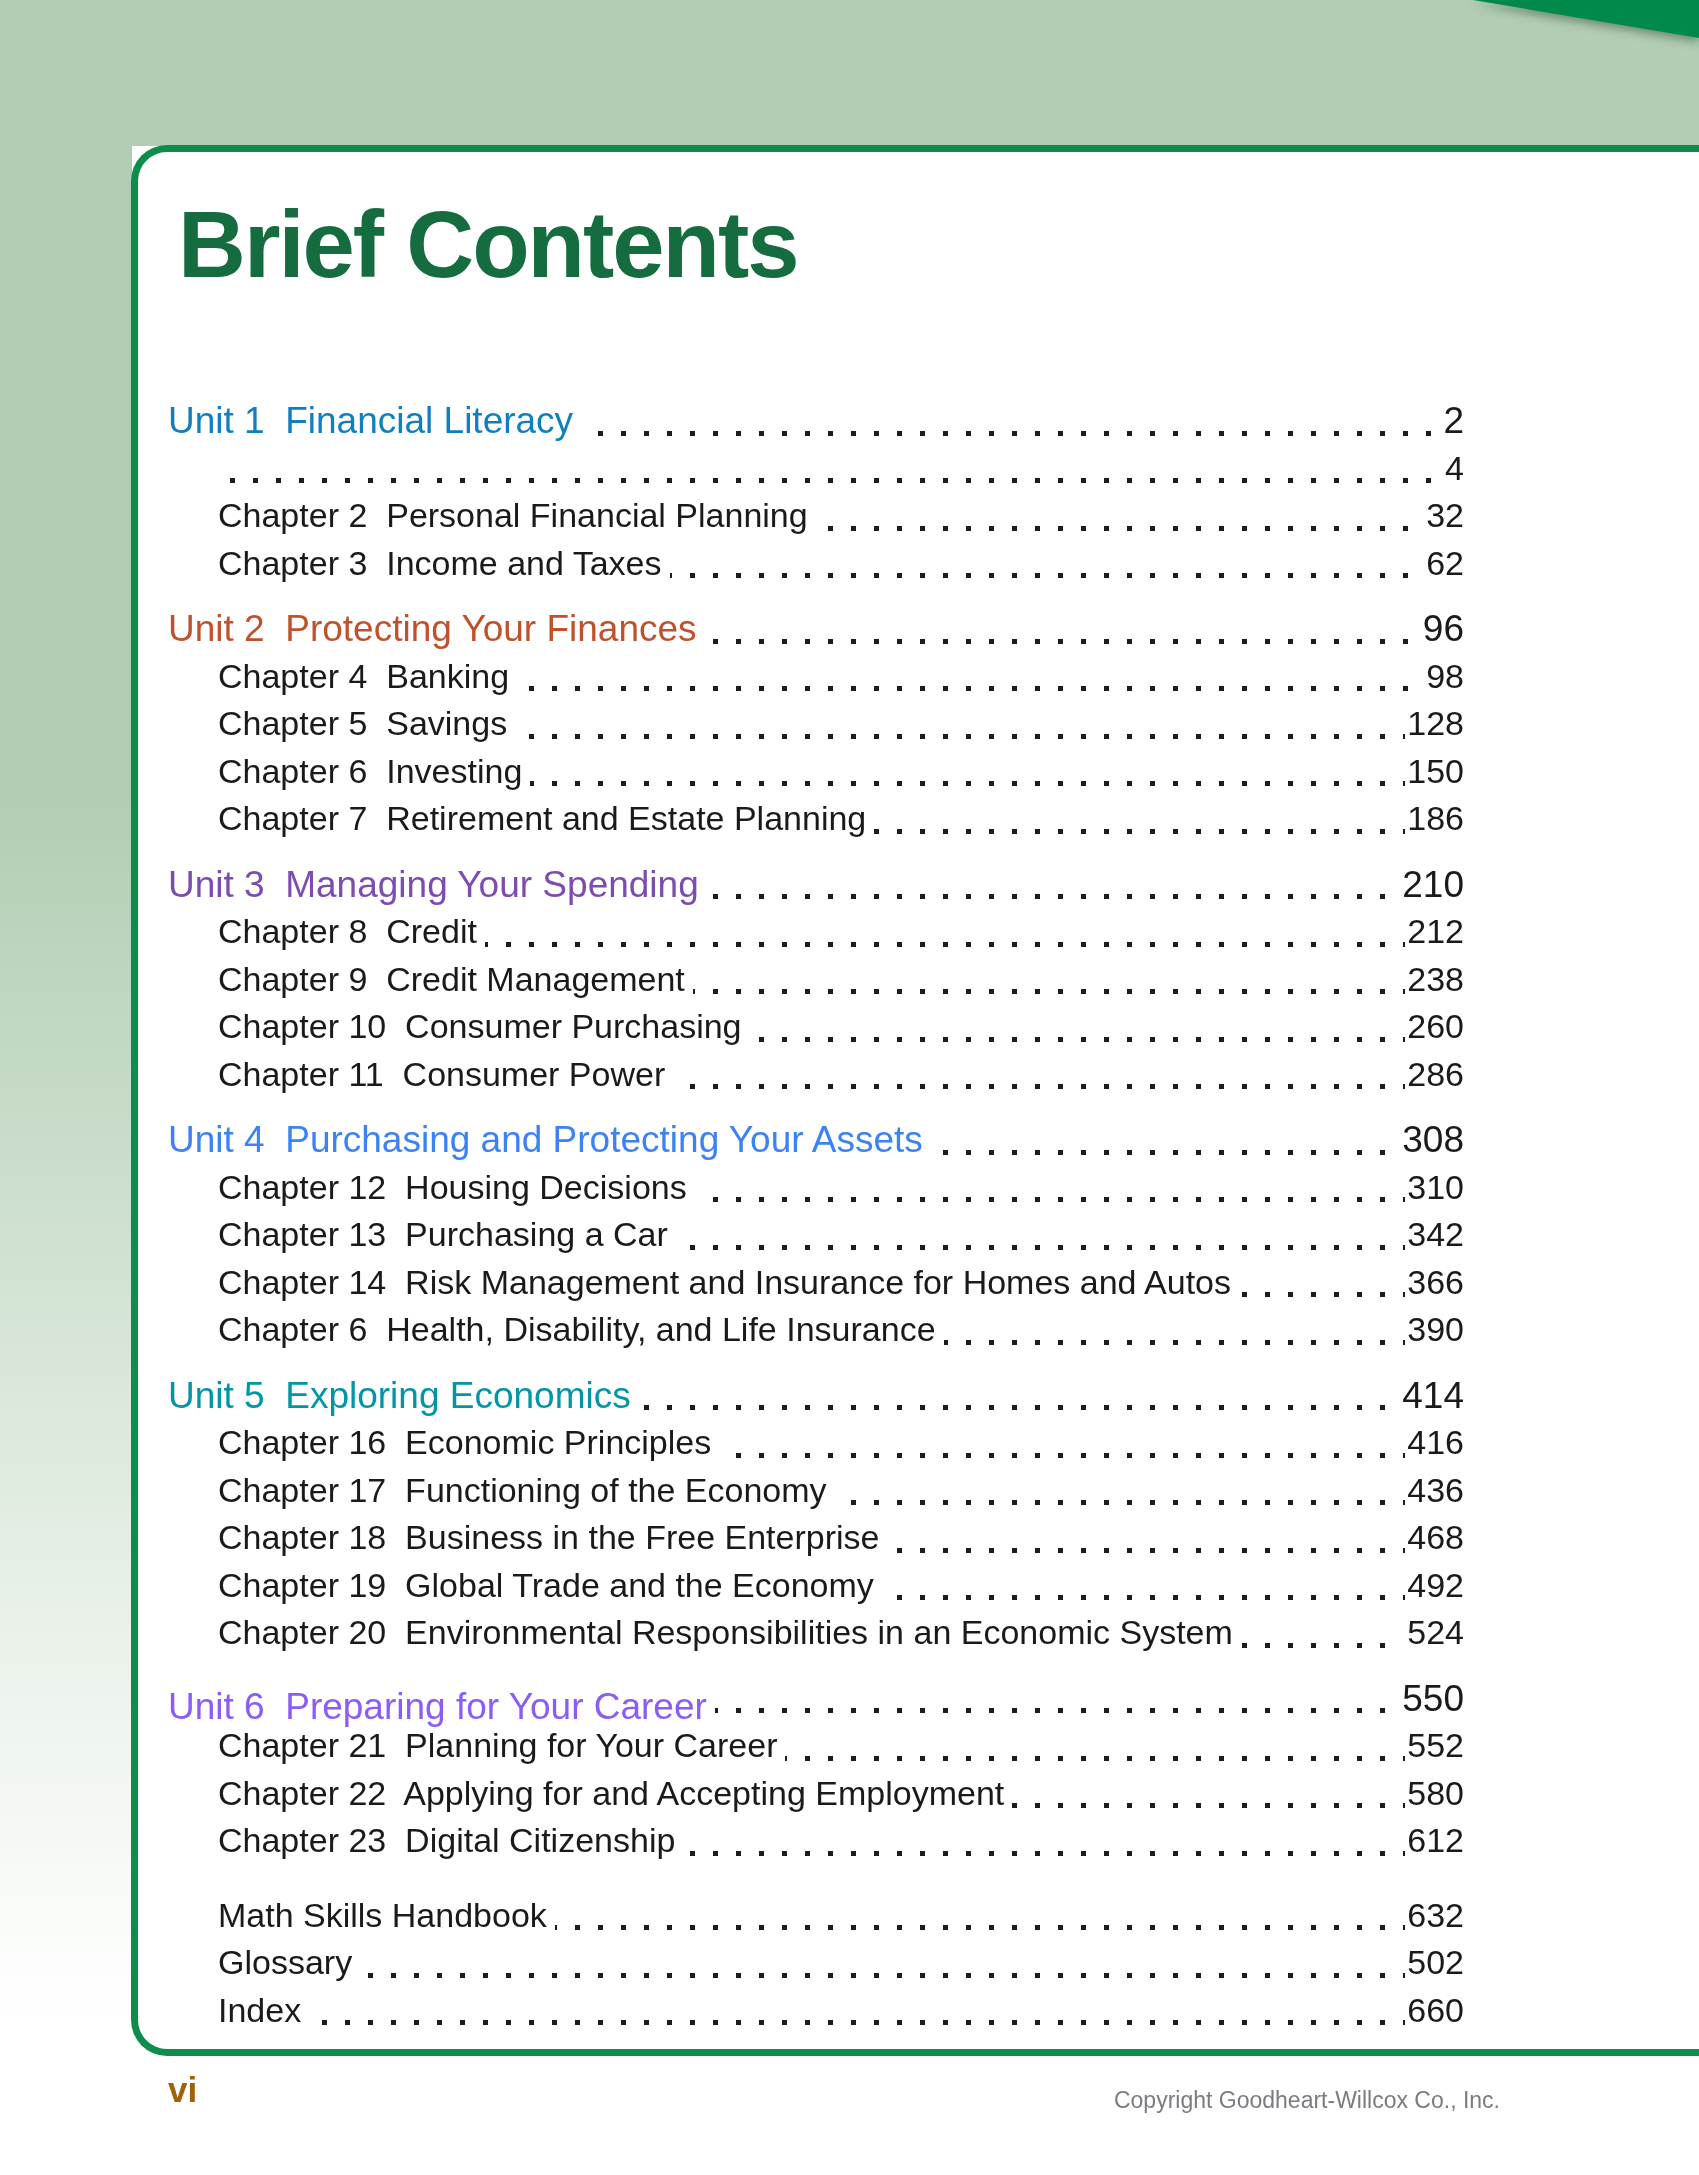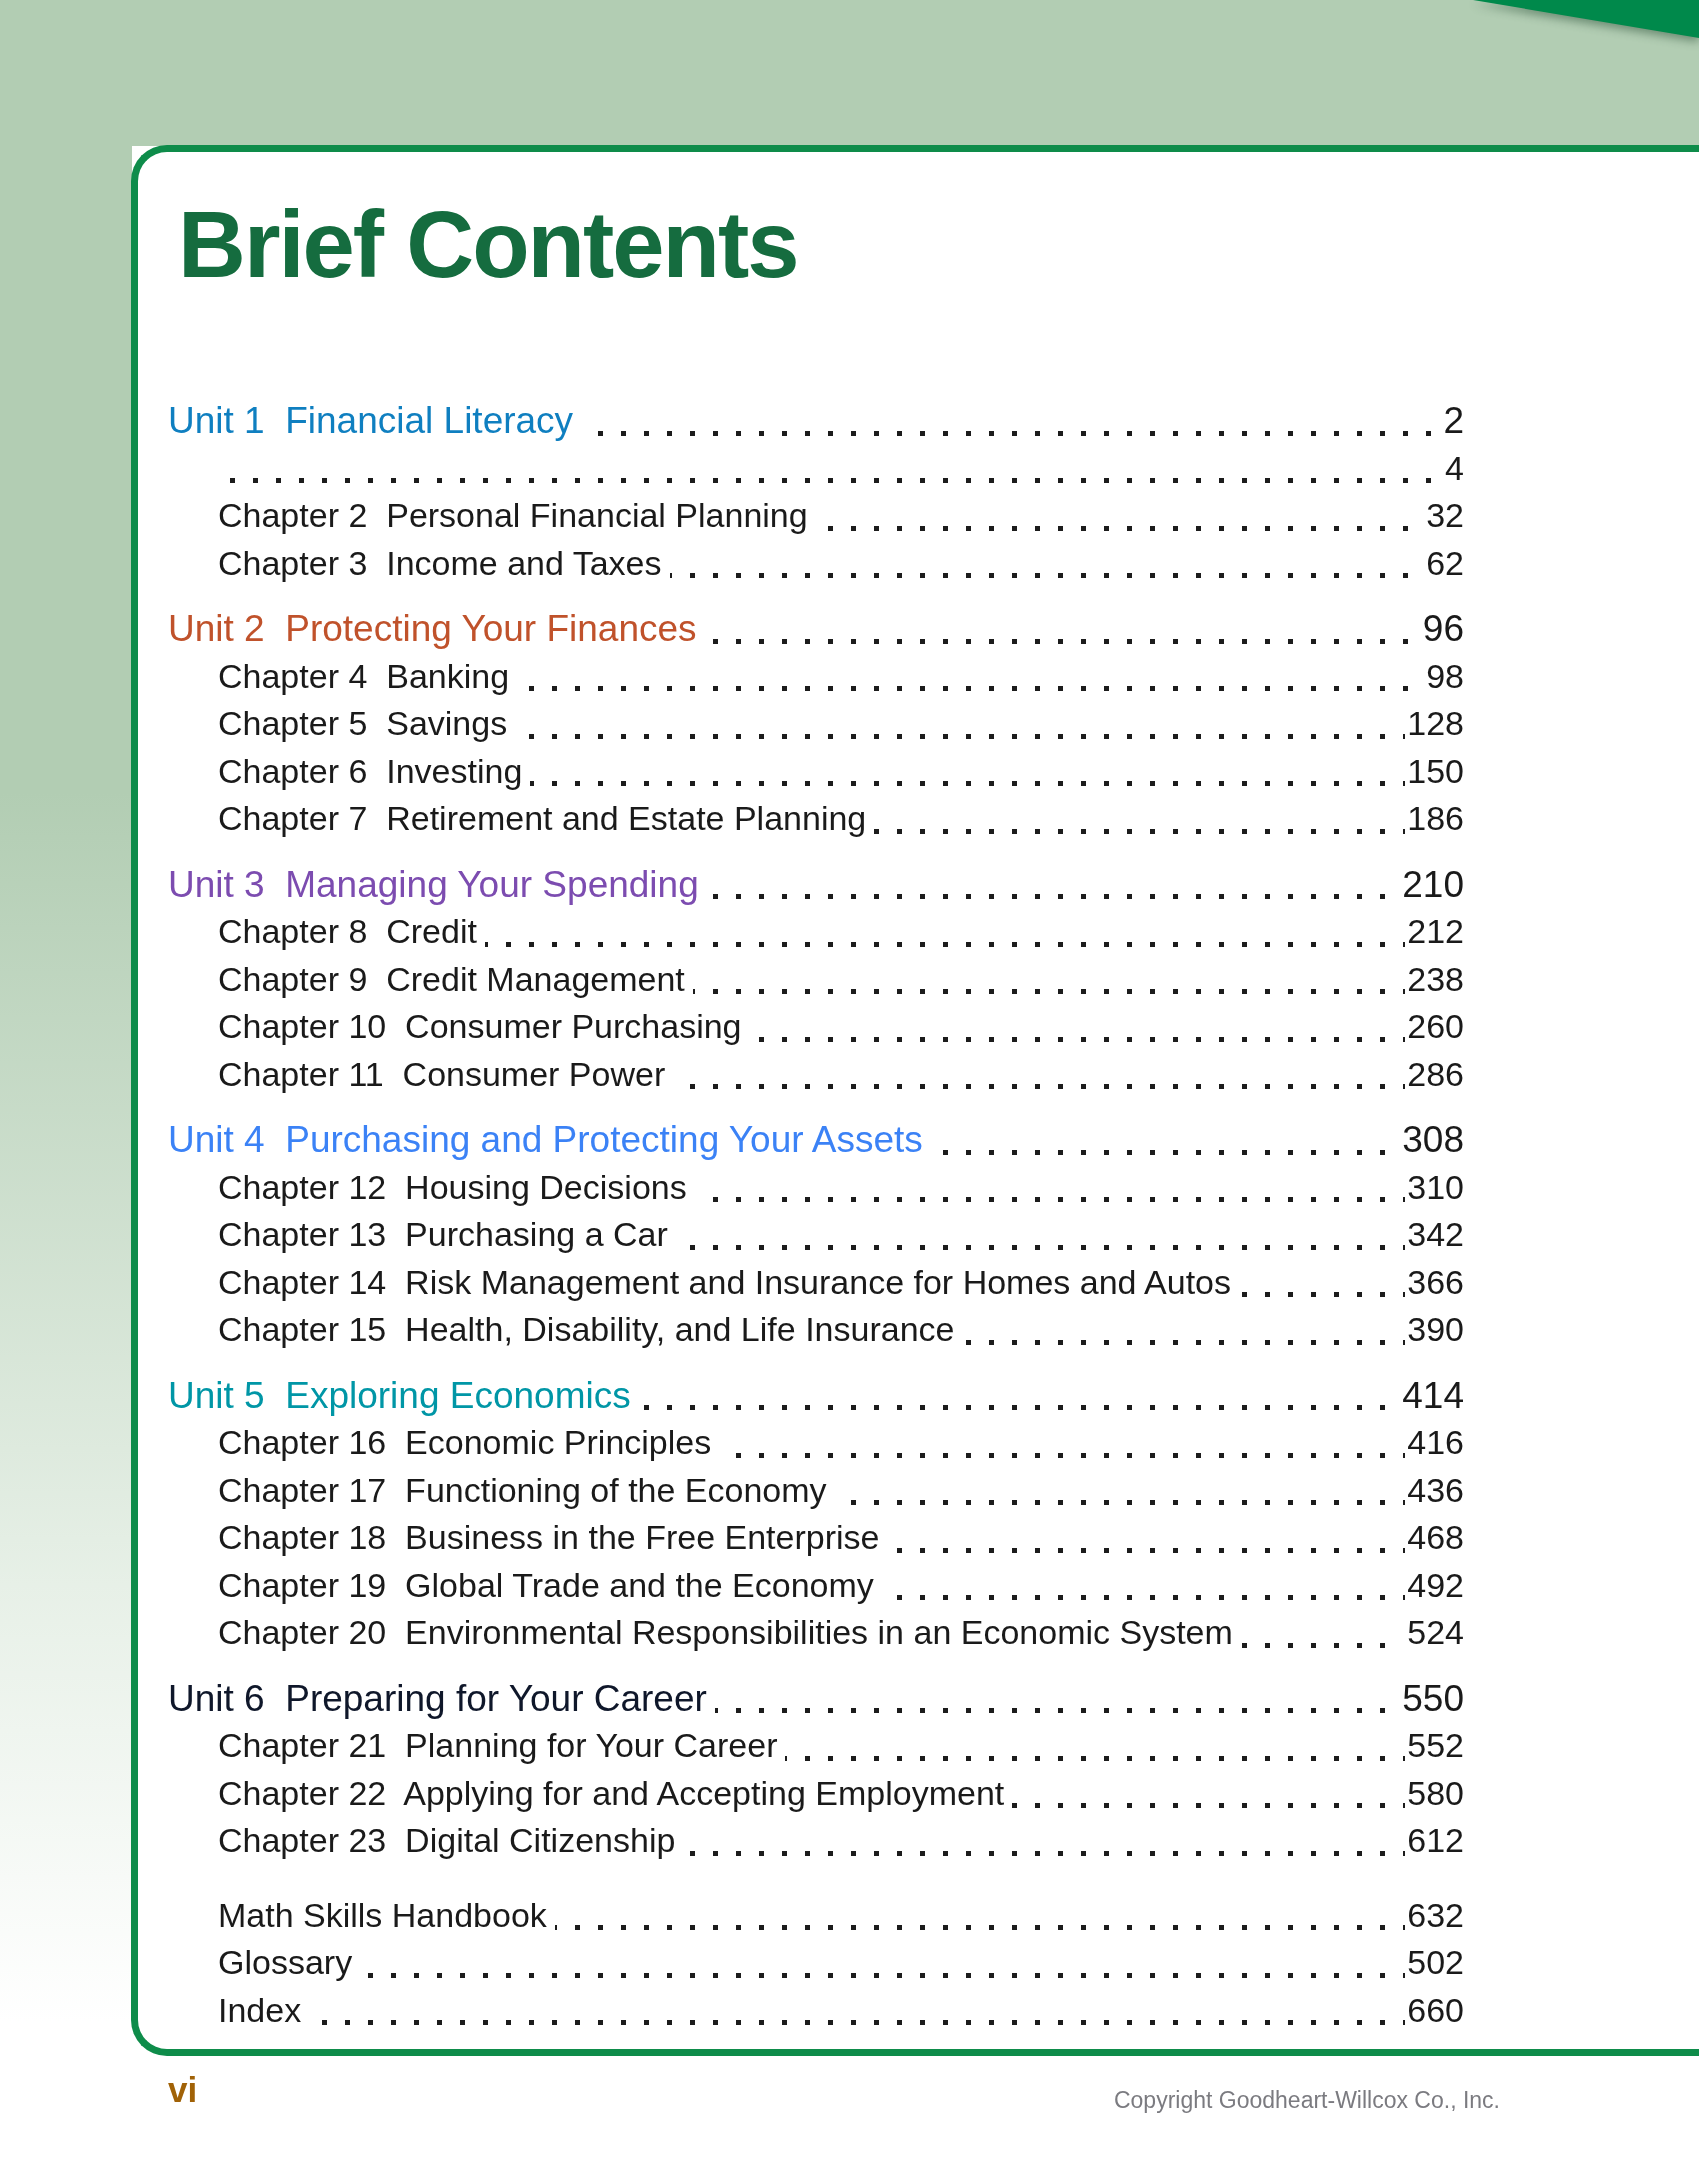--- a/index.html
+++ b/index.html
@@ -201,21 +201,21 @@
         <span class="label">Chapter 13  Purchasing a Car</span>
         <span class="leader"></span>
         <span class="pagenum">342</span>
       </div>
       <div class="row chapter">
         <span class="label">Chapter 14  Risk Management and Insurance for Homes and Autos</span>
         <span class="leader"></span>
         <span class="pagenum">366</span>
       </div>
       <div class="row chapter">
-        <span class="label">Chapter 15  Health, Disability, and Life Insurance</span>
+        <span class="label">Chapter 6  Health, Disability, and Life Insurance</span>
         <span class="leader"></span>
         <span class="pagenum">390</span>
       </div>
       <div class="row unit">
         <span class="label" style="color: rgb(0, 150, 166);">Unit 5  Exploring Economics</span>
         <span class="leader"></span>
         <span class="pagenum">414</span>
       </div>
       <div class="row chapter">
         <span class="label">Chapter 16  Economic Principles</span>
@@ -236,21 +236,21 @@
         <span class="label">Chapter 19  Global Trade and the Economy</span>
         <span class="leader"></span>
         <span class="pagenum">492</span>
       </div>
       <div class="row chapter gap">
         <span class="label">Chapter 20  Environmental Responsibilities in an Economic System</span>
         <span class="leader"></span>
         <span class="pagenum">524</span>
       </div>
       <div class="row unit">
-        <span class="label" style="color: #0f172a;">Unit 6  Preparing for Your Career</span>
+        <span class="label" style="color: #8b5cf6; margin-top: 8px;">Unit 6  Preparing for Your Career</span>
         <span class="leader"></span>
         <span class="pagenum">550</span>
       </div>
       <div class="row chapter">
         <span class="label">Chapter 21  Planning for Your Career</span>
         <span class="leader"></span>
         <span class="pagenum">552</span>
       </div>
       <div class="row chapter">
         <span class="label">Chapter 22  Applying for and Accepting Employment</span>

